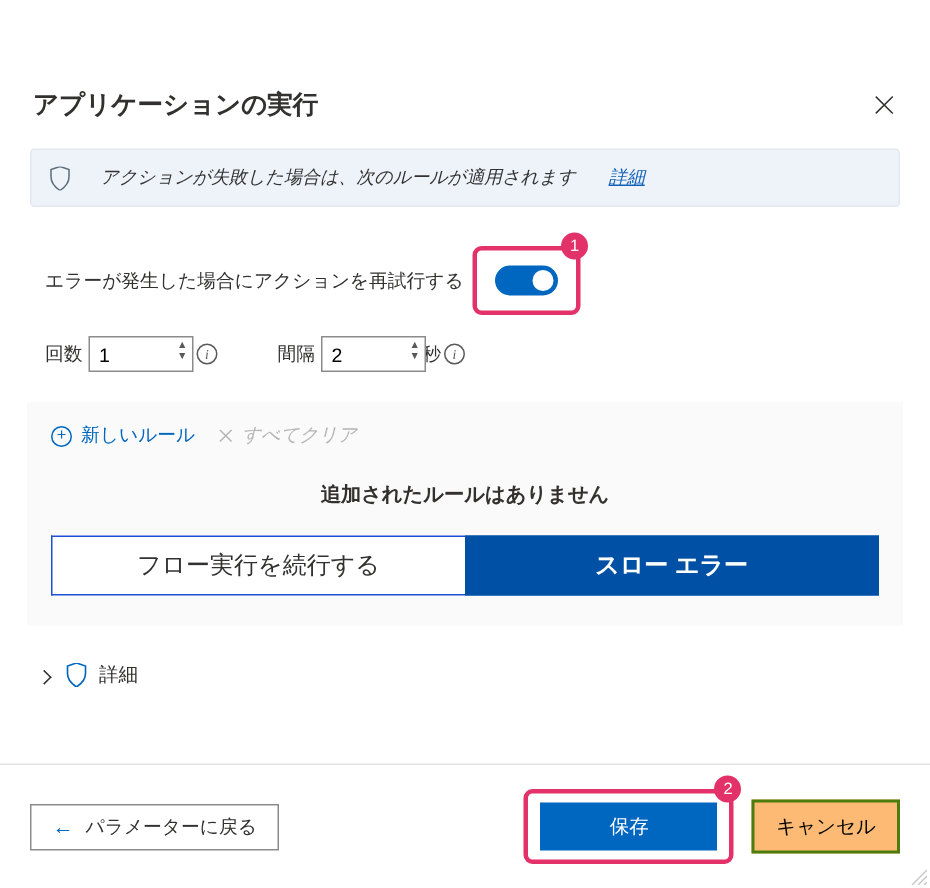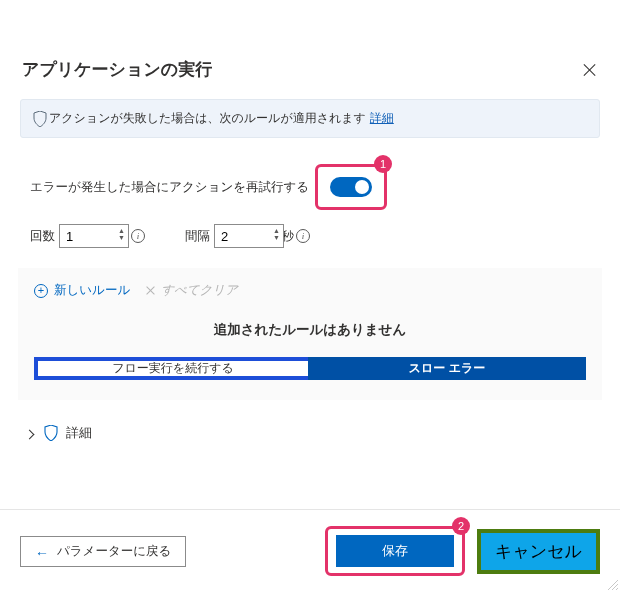--- a/index.html
+++ b/index.html
@@ -39,28 +39,29 @@
     left: 7px; top: 0;
     width: 1.2px; height: 16px;
     background: #323130;
   }
   .close-x::before { transform: rotate(45deg); }
   .close-x::after  { transform: rotate(-45deg); }
 
   .info-bar {
     display: flex;
     align-items: center;
-    gap: 2px;
+    gap: 20px;
     background: #eef3fa;
     border: 1px solid #e1e8f0;
     border-radius: 3px;
     margin: 4px 20px 16px 20px;
     padding: 10px 12px;
     font-size: 12px;
     color: #323130;
+    font-style: italic;
   }
   .shield {
     width: 14px; height: 16px;
     flex: 0 0 14px;
     position: relative;
   }
   .shield svg { position: absolute; inset:0; }
   .detail-link {
     color: #1160b7;
     text-decoration: underline;
@@ -206,25 +207,25 @@
   .x-small::before{transform:rotate(45deg);}
   .x-small::after{transform:rotate(-45deg);}
 
   .empty-msg {
     text-align:center; font-size:13.5px; font-weight:600;
     padding: 8px 0 18px 0;
   }
   .mode-buttons { display:flex; }
   .mode-btn {
     flex:1;
-    height:23px;
+    height:40px;
     display:flex; align-items:center; justify-content:center;
-    font-size:12px;
-    cursor:pointer;
-    border:4px solid #1d4ed8;
+    font-size:16px;
+    cursor:pointer;
+    border:1px solid #1d4ed8;
   }
   .mode-btn.left {
     background:#fff; color:#323130;
     border-right:none;
   }
   .mode-btn.right {
     background:#0050a5; color:#fff;
     border-color:#0050a5;
     font-weight:600;
   }
@@ -265,24 +266,24 @@
   }
   .save-wrap .toggle-badge { top:-12px; right:-8px; }
   .save-btn {
     background:#0067c0; color:#fff;
     border:none;
     padding:7px 46px;
     font-size:13px; font-weight:400;
     cursor:pointer;
   }
   .cancel-btn {
-    border:4px solid #4d7c0f;
-    background:#0ea5e9;
+    border:2px solid #4d7c0f;
+    background:#fdba74;
     padding:7px 14px;
-    font-size:17px;
+    font-size:13px;
     cursor:pointer;
   }
 
   .resize-grip {
     position:absolute; right:2px; bottom:2px;
     width:12px; height:12px;
     opacity:.4;
   }
   .resize-grip svg{width:100%;height:100%;}
 </style>

